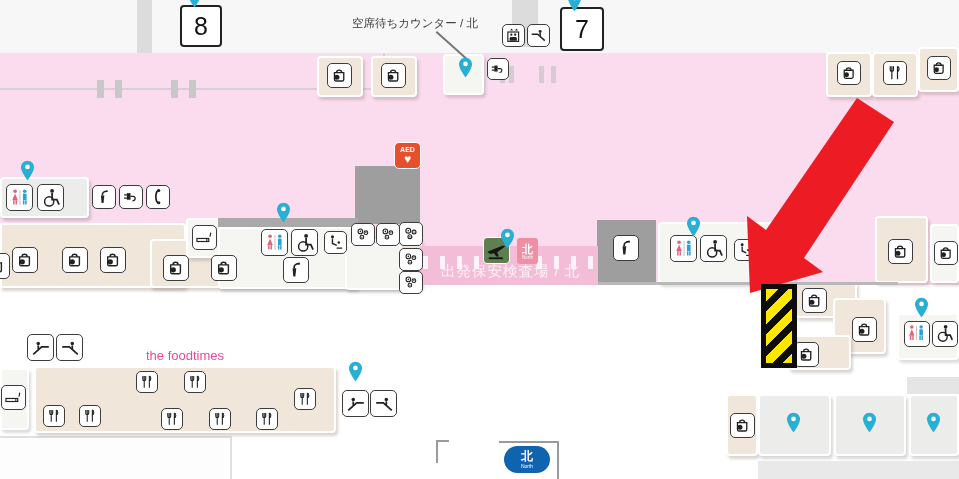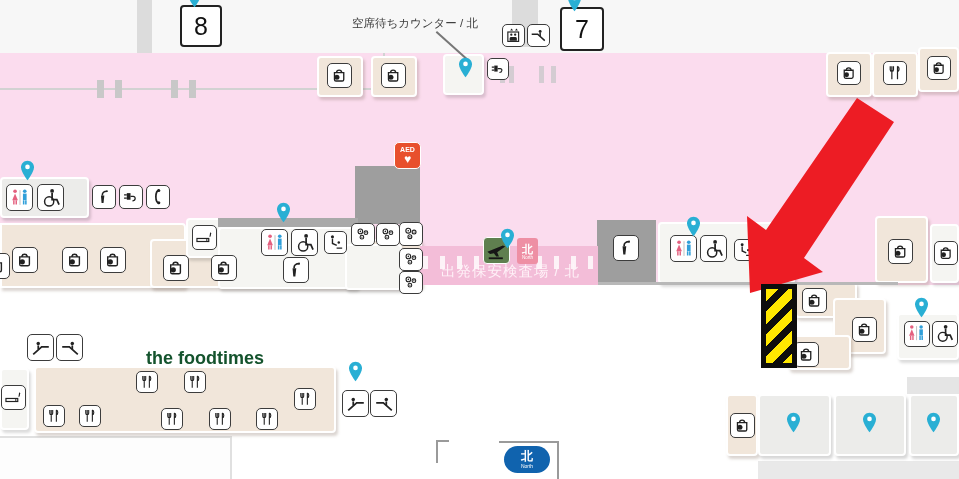--- a/index.html
+++ b/index.html
@@ -432,21 +432,21 @@
 <span class="ic" style="left:27px;top:334px;width:27px;height:27px;">
     <svg viewBox="0 0 24 24">
       <use href="#sym-esc-up"></use>
     </svg>
   </span>
 <span class="ic" style="left:56px;top:334px;width:27px;height:27px;">
     <svg viewBox="0 0 24 24">
       <use href="#sym-esc-down"></use>
     </svg>
   </span>
-<div class="lbl" style="left:146px;top:348px;font-size:18px;color:#14532d;font-weight:bold;">the foodtimes</div>
+<div class="lbl" style="left:146px;top:348px;font-size:13px;color:#ec4899;">the foodtimes</div>
 <div class="blk-beige" style="left:34px;top:366px;width:302px;height:67px;"></div>
 <span class="ic" style="left:136px;top:371px;width:22px;height:22px;">
     <svg viewBox="0 0 24 24">
       <use href="#sym-food"></use>
     </svg>
   </span>
 <span class="ic" style="left:184px;top:371px;width:22px;height:22px;">
     <svg viewBox="0 0 24 24">
       <use href="#sym-food"></use>
     </svg>

